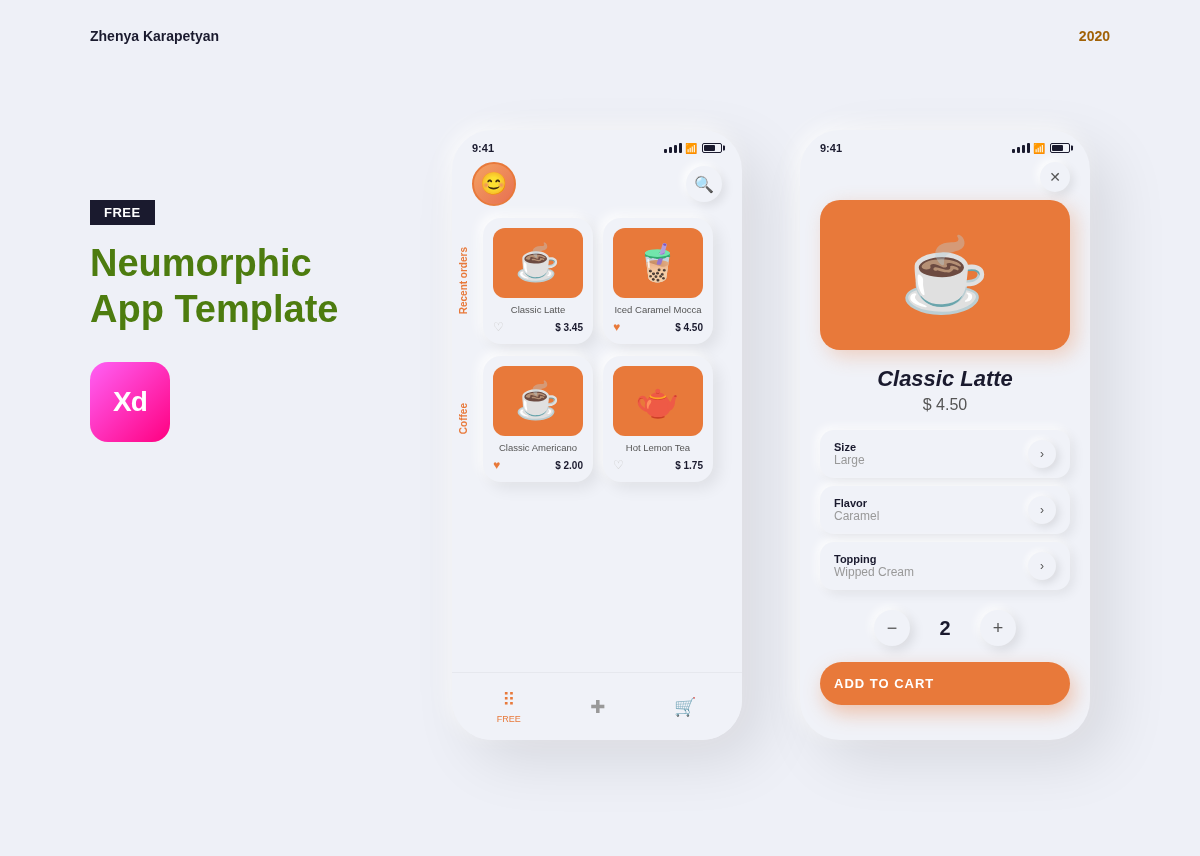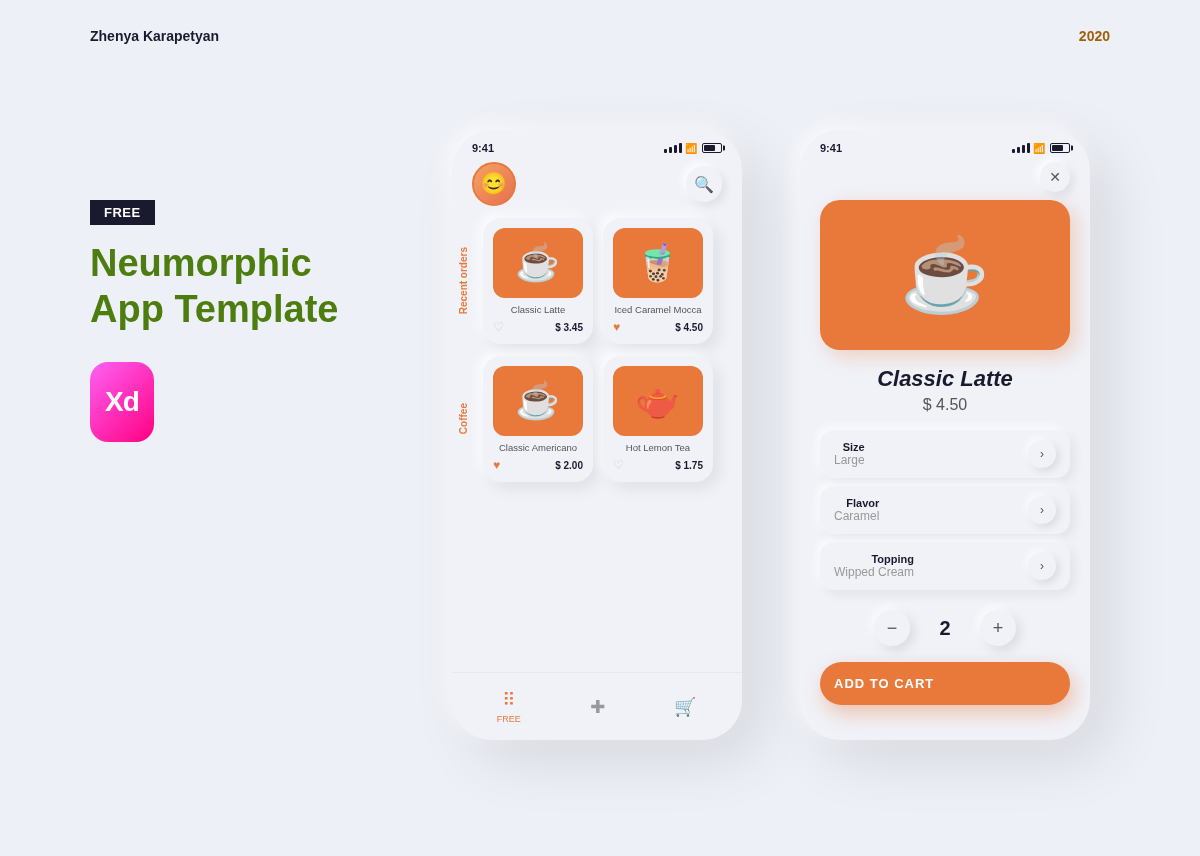--- a/index.html
+++ b/index.html
@@ -48,21 +48,21 @@
       letter-spacing: 0.5px;
     }
     .main-title {
       font-size: 38px;
       font-weight: 800;
       color: #4d7c0f;
       line-height: 1.2;
       margin-bottom: 30px;
     }
     .xd-icon {
-      width: 64px;
+      width: 80px;
       height: 80px;
       border-radius: 18px;
       background: linear-gradient(135deg, #ff61f6, #ff0080);
       display: flex;
       align-items: center;
       justify-content: center;
       font-size: 28px;
       font-weight: 900;
       color: white;
       letter-spacing: -1px;
@@ -326,21 +326,20 @@
       justify-content: space-between;
     }
     .option-info {
       display: flex;
       flex-direction: column;
     }
     .option-label {
       font-size: 11px;
       font-weight: 700;
       color: #1a1a2e;
-      text-align: right;
     }
     .option-value {
       font-size: 12px;
       color: #999;
     }
     .arrow-btn {
       width: 28px;
       height: 28px;
       background: #f0f2f8;
       border-radius: 50%;

